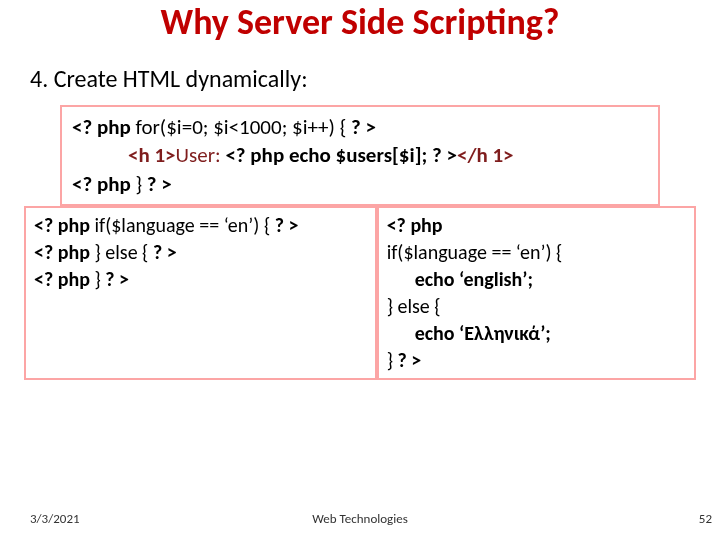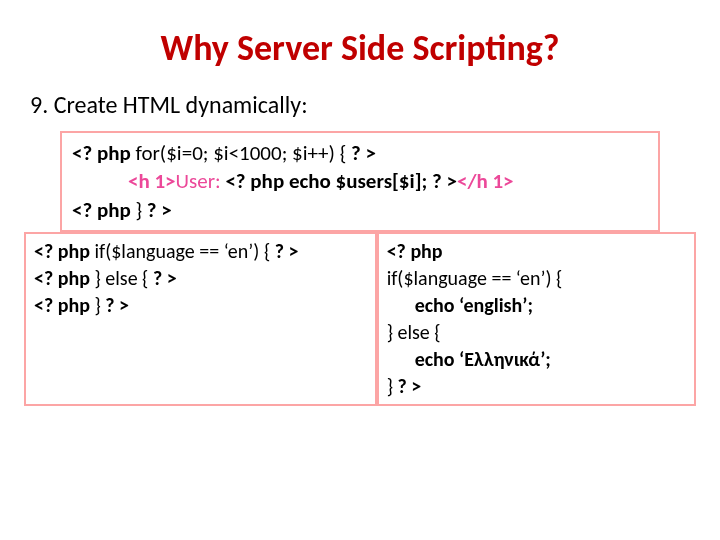--- a/index.html
+++ b/index.html
@@ -16,36 +16,35 @@
     position: relative;
     width: 720px;
     height: 540px;
     box-sizing: border-box;
   }
   .title {
     text-align: center;
     font-weight: 700;
     font-size: 36px;
     color: #c00000;
-    margin-top: 26px;
   }
   .point {
     font-size: 24px;
     margin: 20px 0 12px 30px;
   }
   .codebox {
     border: 2px solid #fca5a5;
     padding: 6px 10px;
     margin: 0 60px 0 60px;
     font-size: 21px;
     line-height: 1.35;
     font-family: Calibri, Arial, sans-serif;
   }
   .codebox .kw { font-weight: 700; }
-  .grey { color: #ec4899; }
+  .grey { color: #7f1d1d; }
   .indent { margin-left: 56px; }
   .row2 {
     display: flex;
     margin: 0 24px 0 24px;
   }
   .row2 .codebox {
     margin: 0;
     flex: 1;
     font-size: 20px;
     padding: 4px 8px;
@@ -75,21 +74,21 @@
     color: #333;
   }
 </style>
 </head>
 <body>
 
 <div class="slide">
 
   <div class="title">Why Server Side Scripting?</div>
 
-  <div class="point">9. Create HTML dynamically:</div>
+  <div class="point">4. Create HTML dynamically:</div>
 
   <div class="codebox">
     <div>
       <span class="kw">&lt;? php  </span><span>for($i=0; $i&lt;1000; $i++) {</span><span class="kw">  ? &gt;</span>
     </div>
     <div class="indent">
       <span class="kw grey">&lt;h 1&gt;</span><span class="grey">User: </span><span class="kw">&lt;? php echo $users[$i]; ? &gt;</span><span class="kw grey">&lt;/h 1&gt;</span>
     </div>
     <div>
       <span class="kw">&lt;? php  </span><span>}</span><span class="kw">  ? &gt;</span>

